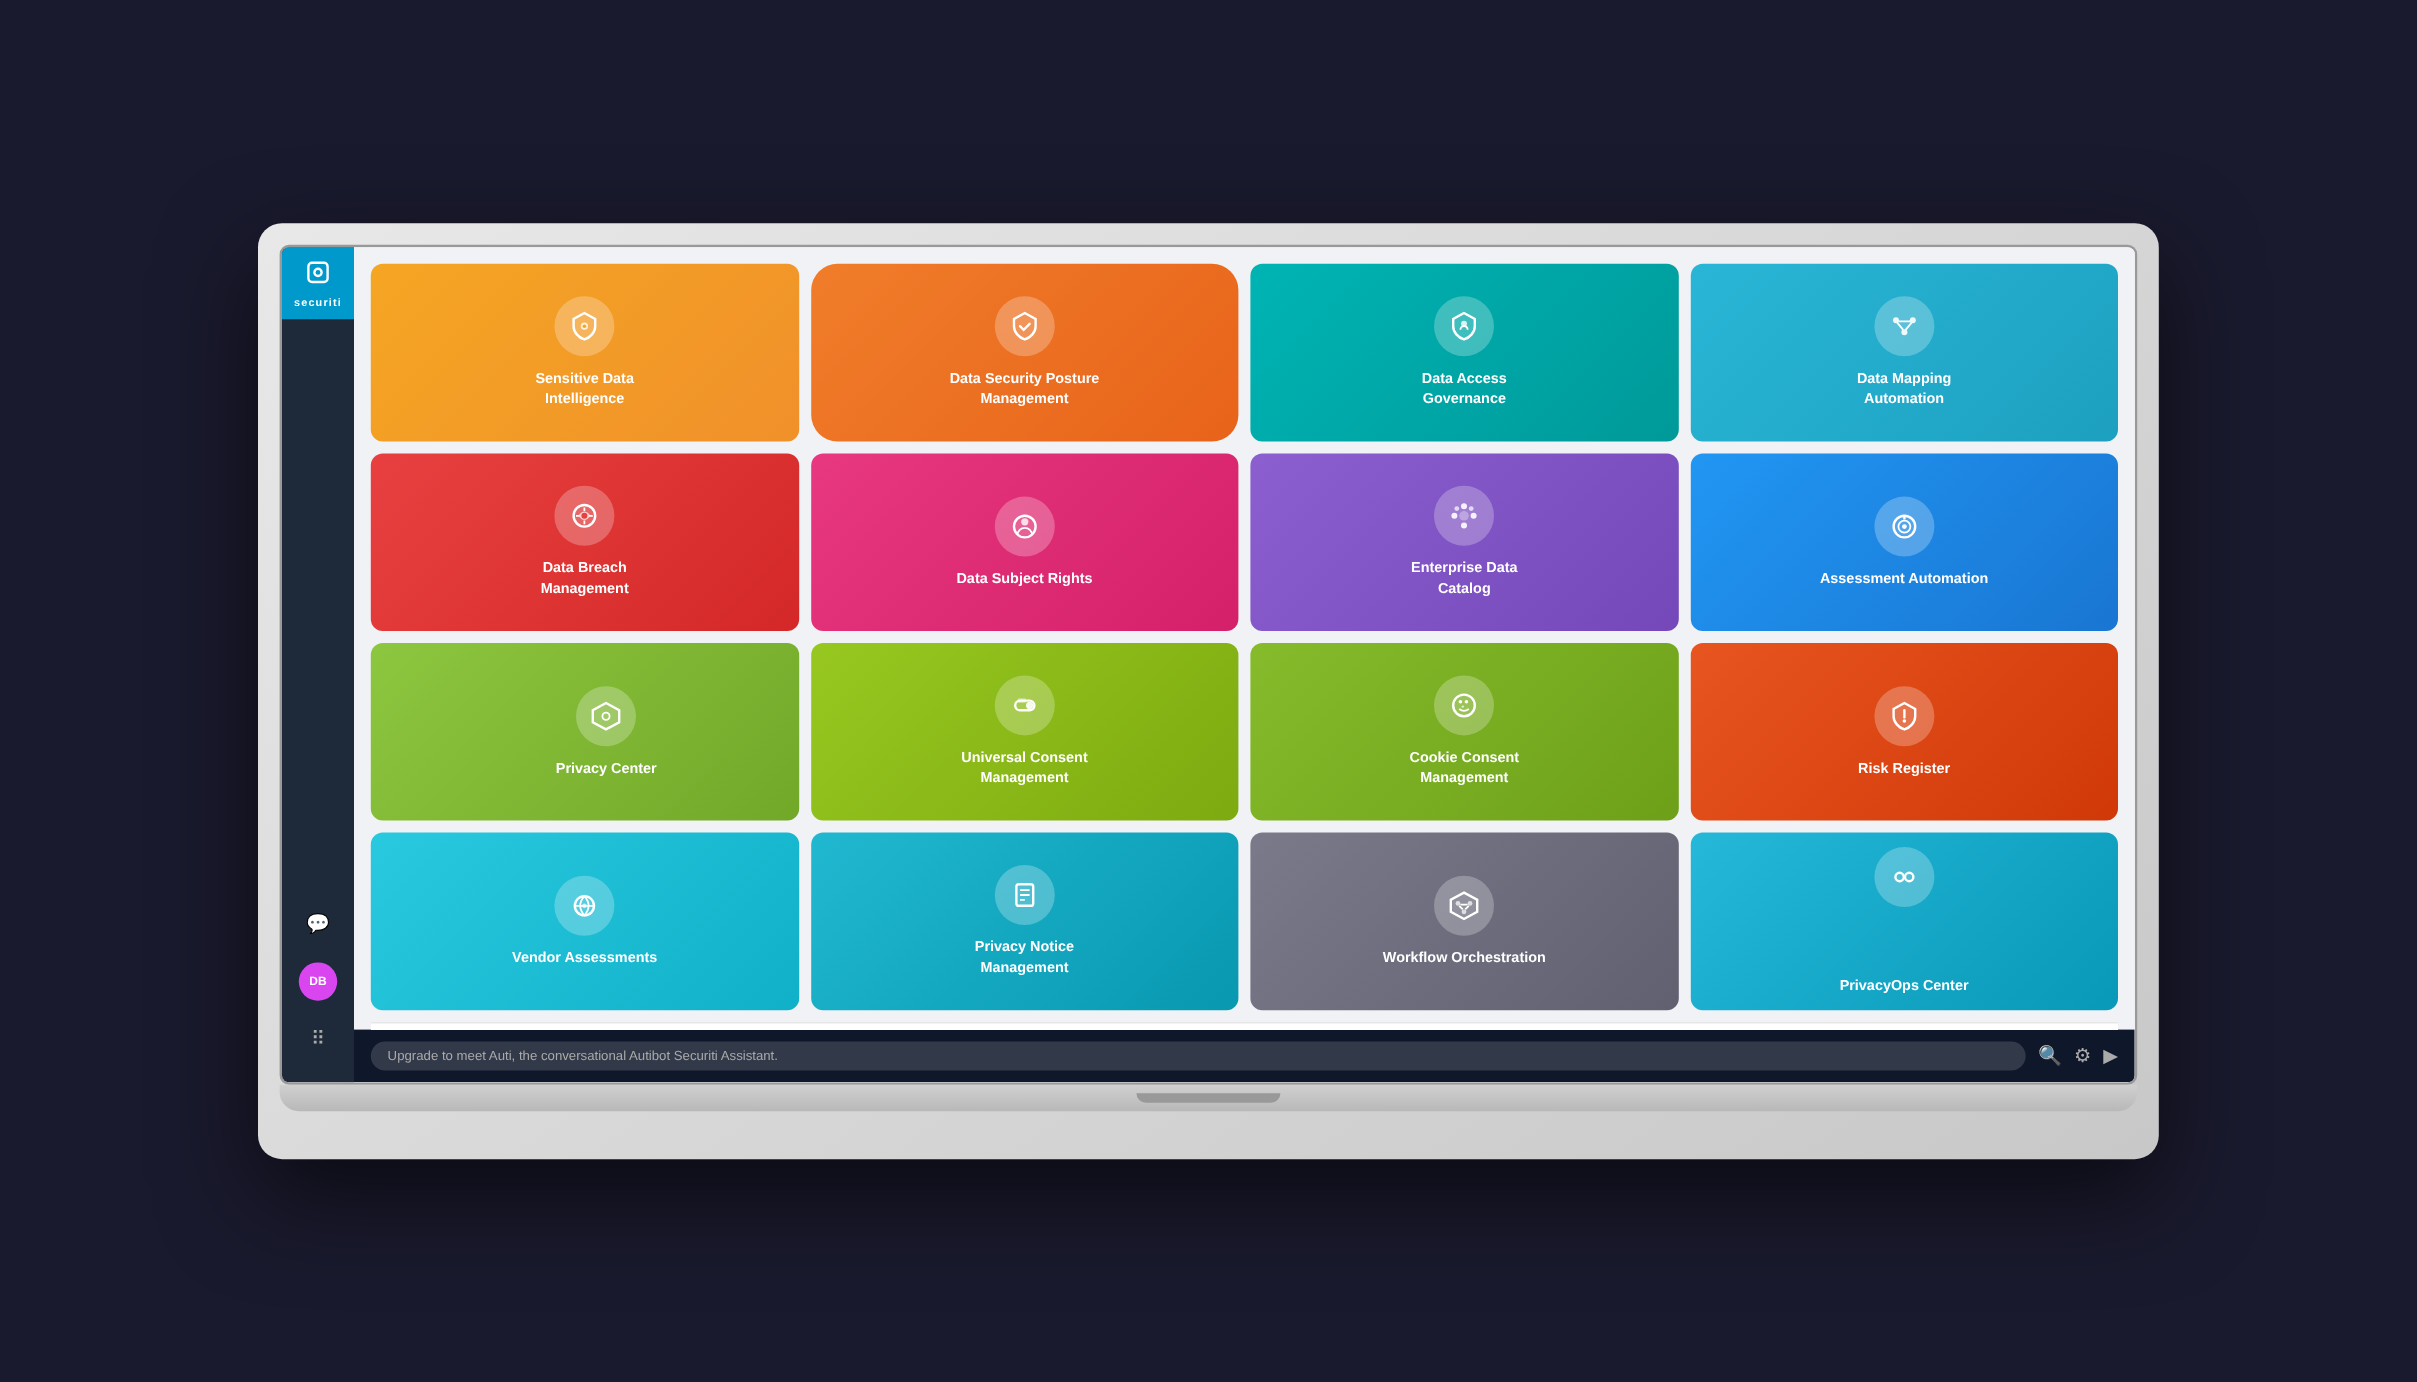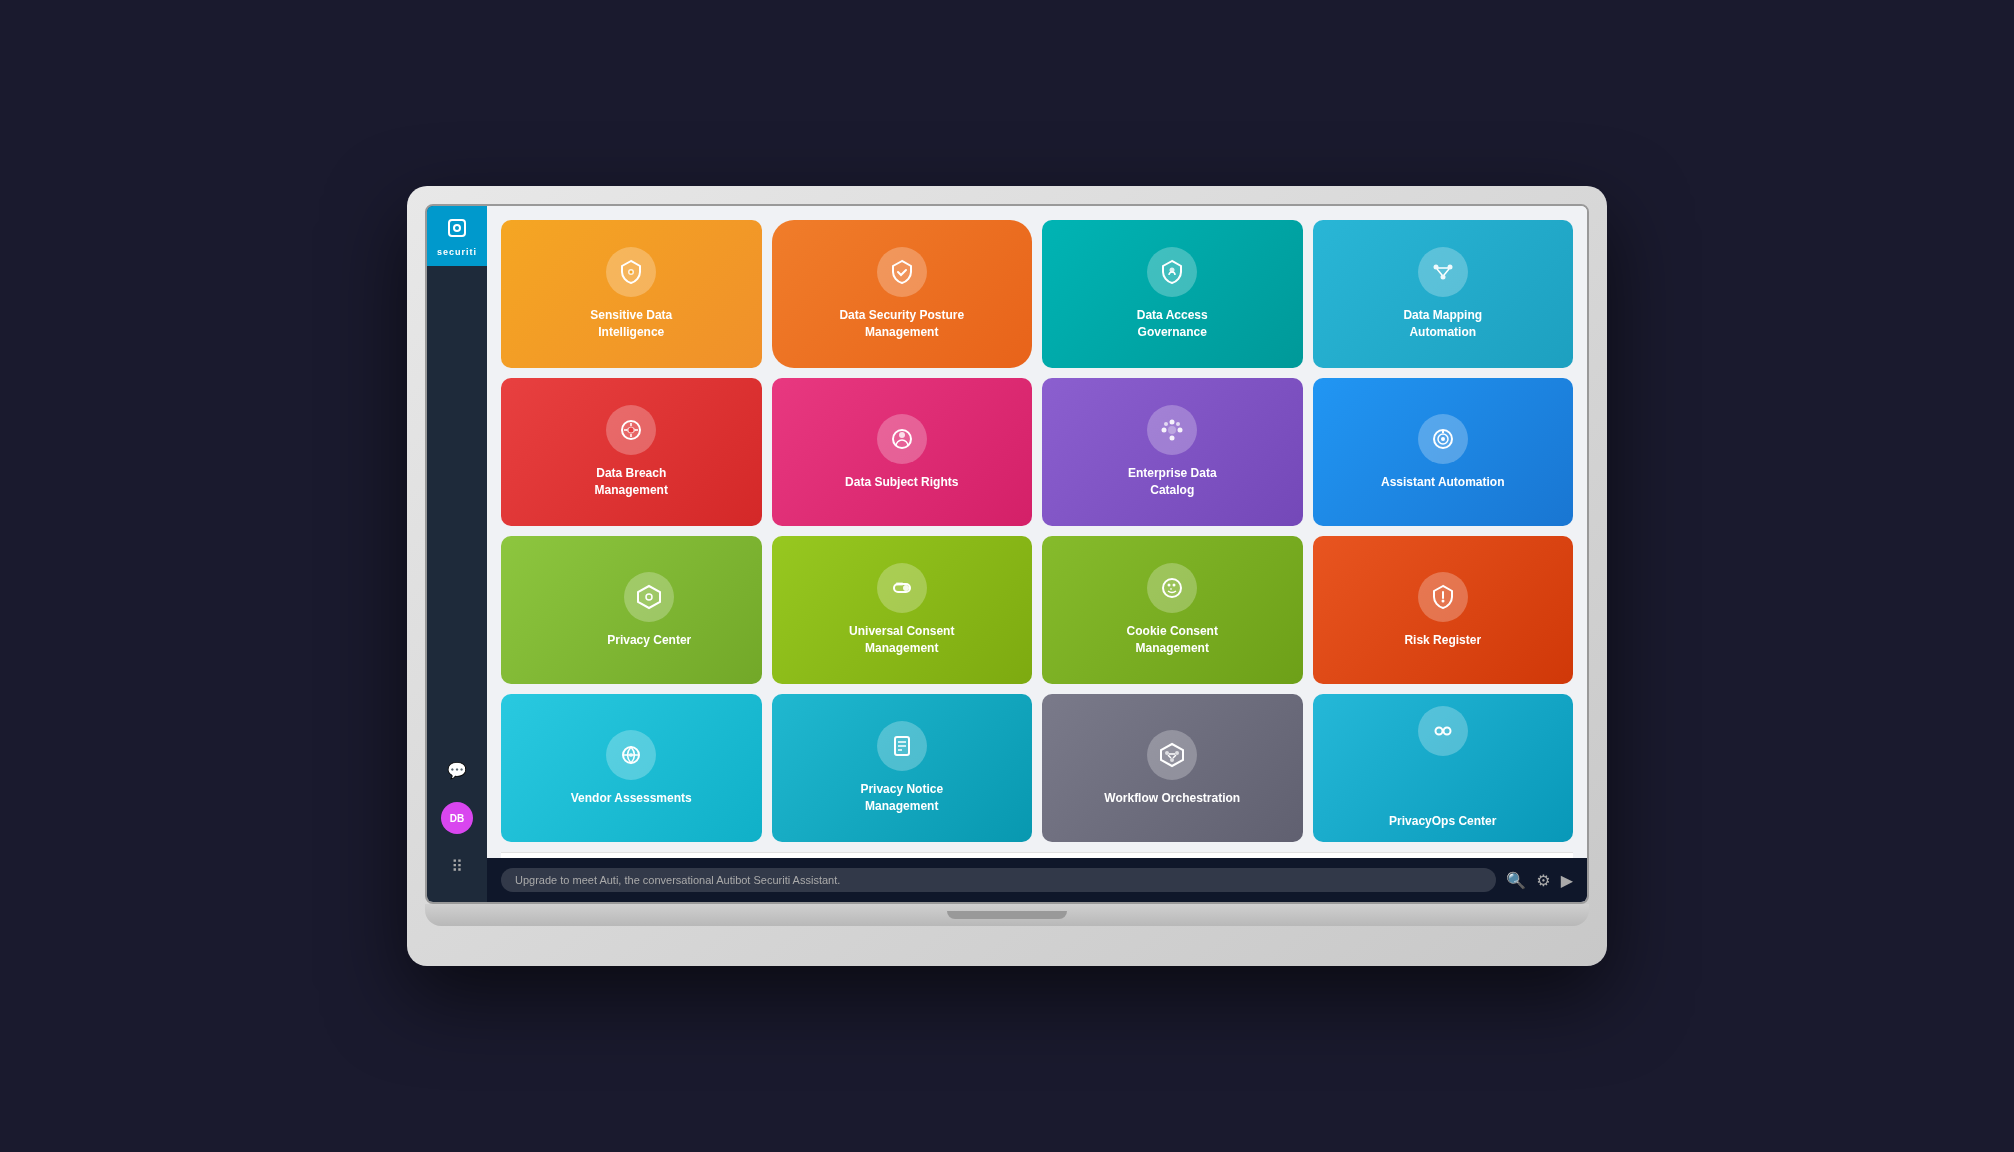--- a/index.html
+++ b/index.html
@@ -5,21 +5,21 @@
     * { box-sizing: border-box; margin: 0; padding: 0; }
     body {
       background: #1a1a2e;
       display: flex;
       justify-content: center;
       align-items: center;
       min-height: 100vh;
       font-family: -apple-system, BlinkMacSystemFont, 'Segoe UI', sans-serif;
     }
     .laptop-outer {
-      width: 1200px;
+      width: 1584px;
       background: linear-gradient(145deg, #e8e8e8, #c8c8c8);
       border-radius: 20px;
       padding: 18px 18px 40px 18px;
       box-shadow: 0 30px 80px rgba(0,0,0,0.6);
     }
     .laptop-screen {
       background: #fff;
       border-radius: 8px;
       overflow: hidden;
       display: flex;
@@ -296,21 +296,21 @@
 
           <div class="tile tile-blue2">
             <div class="tile-icon">
               <svg width="26" height="26" viewBox="0 0 26 26" fill="none">
                 <circle cx="13" cy="13" r="9" stroke="white" stroke-width="2" fill="none"></circle>
                 <circle cx="13" cy="13" r="5" stroke="white" stroke-width="1.5" fill="none"></circle>
                 <circle cx="13" cy="13" r="2" fill="white"></circle>
                 <line x1="13" y1="4" x2="13" y2="7" stroke="white" stroke-width="2"></line>
               </svg>
             </div>
-            <div class="tile-label">Assistant Automation</div>
+            <div class="tile-label">Assessment Automation</div>
           </div>
 
           <div class="tile tile-green">
             <div class="tile-icon">
               <svg width="26" height="26" viewBox="0 0 26 26" fill="none">
                 <polygon points="13,2 2,8 2,18 13,24 24,18 24,8" stroke="white" stroke-width="2" fill="none"></polygon>
                 <circle cx="13" cy="13" r="3" stroke="white" stroke-width="1.5" fill="none"></circle>
               </svg>
             </div>
             <div class="tile-label">Privacy Center</div>

